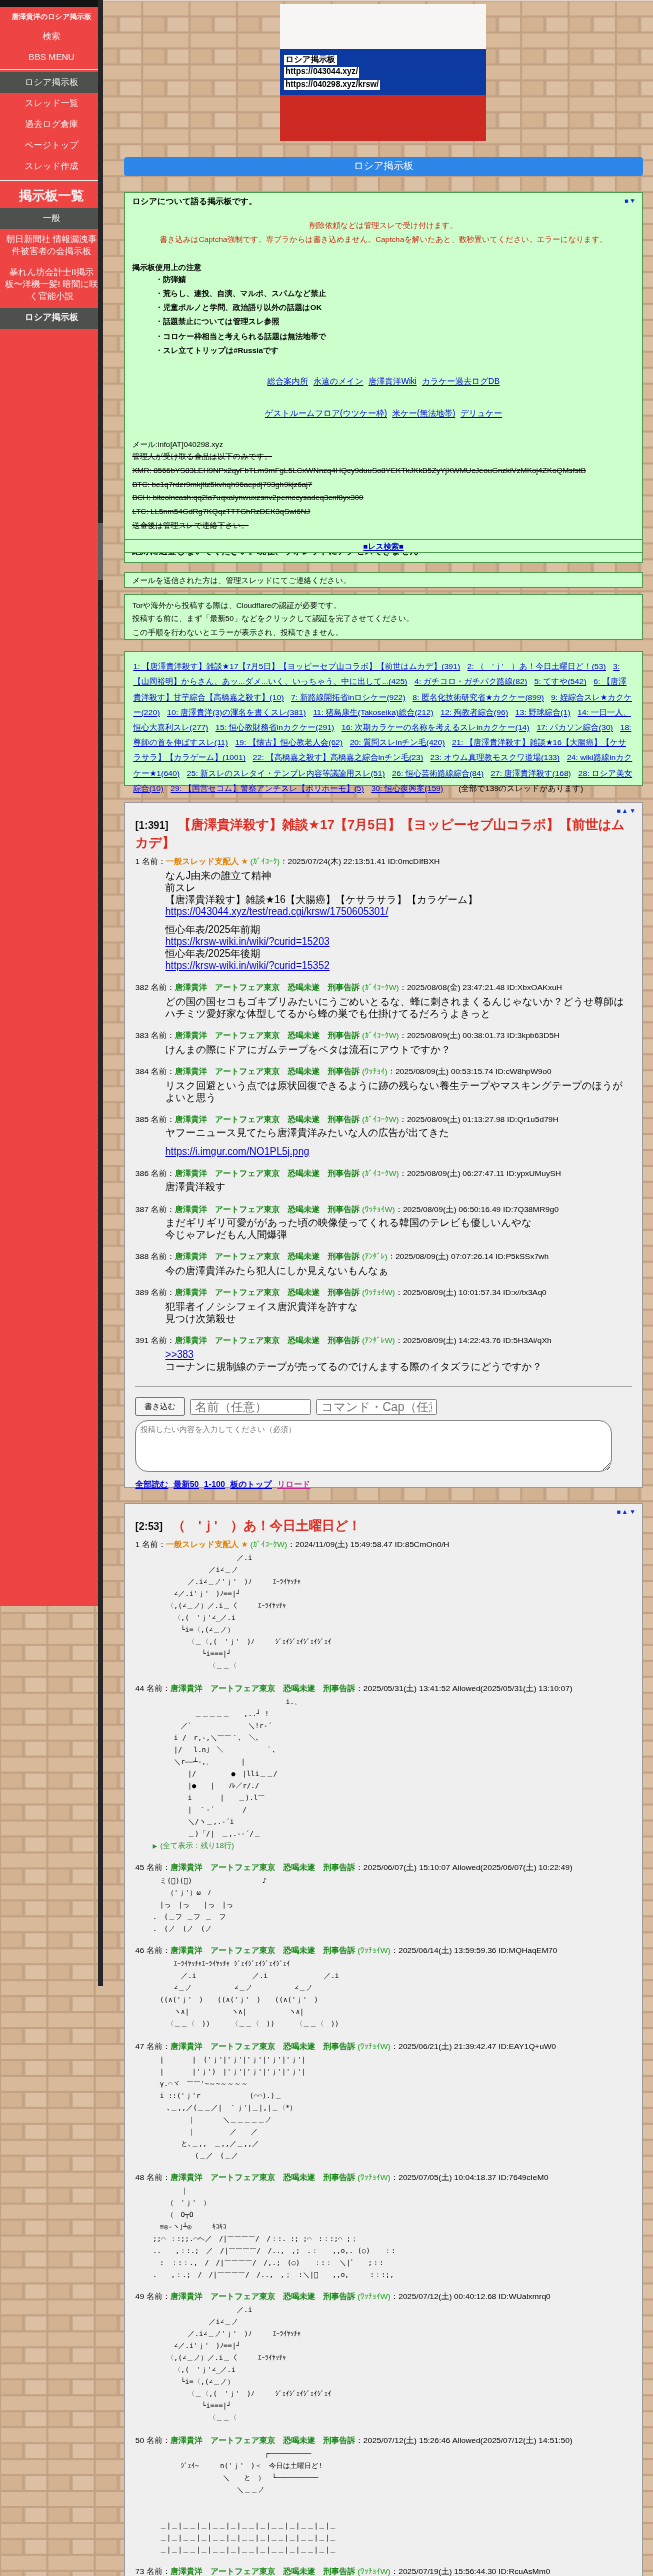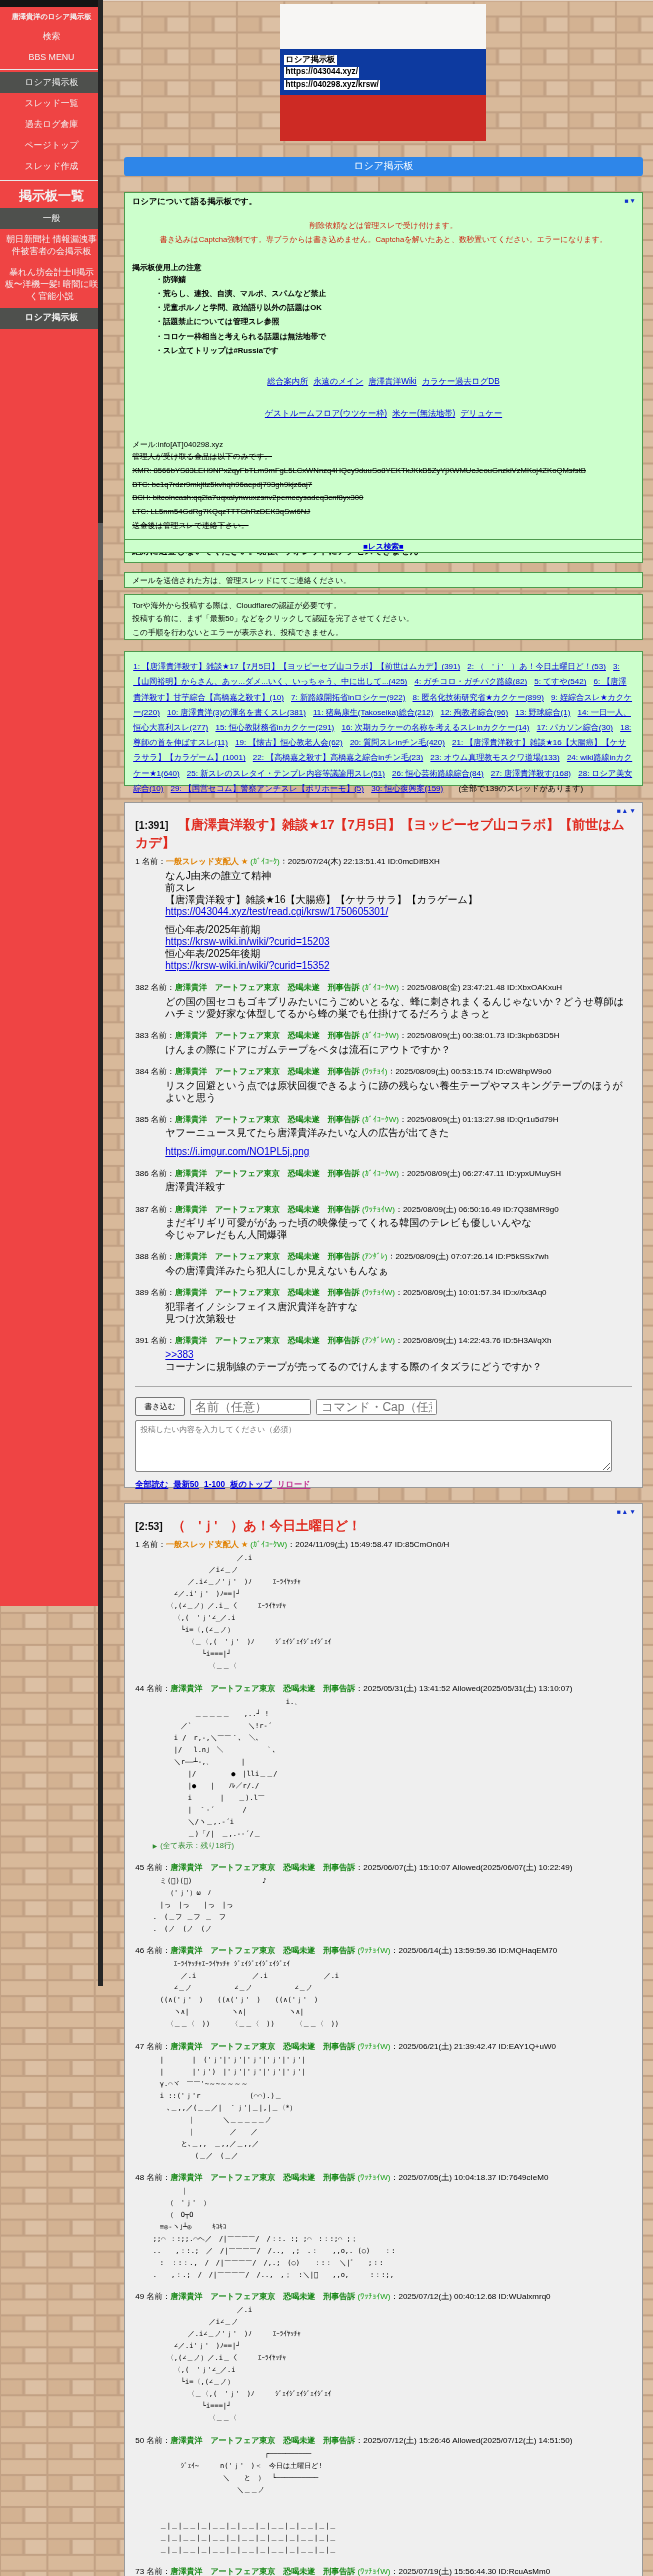--- a/index.html
+++ b/index.html
@@ -60,21 +60,21 @@
   .post-tag{color:#18a018;}
   .post-body{margin:1.5px 0 0 30px;font-size:10px;line-height:12px;}
   .post-body .sp{height:6.2px;}
   .post-aa{margin:1px 0 0 17.5px;font-family:"DejaVu Sans Mono",monospace;font-size:7px;line-height:12px;white-space:pre;}
   .expand{margin-left:17.5px;color:#2e8b2e;font-size:7.5px;line-height:12px;cursor:pointer;}
   .expand .tri{font-size:5.7px;margin-right:3.1px;}
   .form-hr{border:none;border-top:0.5px solid #aaa;margin:13.4px 0 10.3px 0;}
   .frow{display:flex;align-items:center;gap:5.2px;}
   .btn{font-size:7.7px;padding:3.6px 8.2px;background:#f5f5f5;border:0.5px solid #777;border-radius:2.1px;cursor:pointer;font-family:inherit;}
   .inp{width:121px;height:16.5px;border:0.5px solid #888;border-radius:1.5px;font-size:12px;padding:0 4.1px;font-family:inherit;box-sizing:border-box;}
-  .ta{display:block;margin-top:4.1px;width:96%;height:52px;border:0.5px solid #888;border-radius:2px;
+  .ta{display:block;margin-top:4.1px;width:96%;height:52px;border:0.5px solid #888;border-radius:13px;
       font-size:7.7px;padding:3.1px 4.1px;font-family:inherit;resize:both;box-sizing:border-box;}
   .flinks{margin-top:6.2px;font-size:8.2px;font-weight:bold;}
   .flinks a{margin-right:5.2px;}
 </style>
 </head>
 <body>
 
 <svg id="bg" width="653" height="3091" aria-hidden="true" viewBox="0 0 1268 6000">
   <defs>
     <pattern id="bk" width="92" height="62" patternUnits="userSpaceOnUse">

